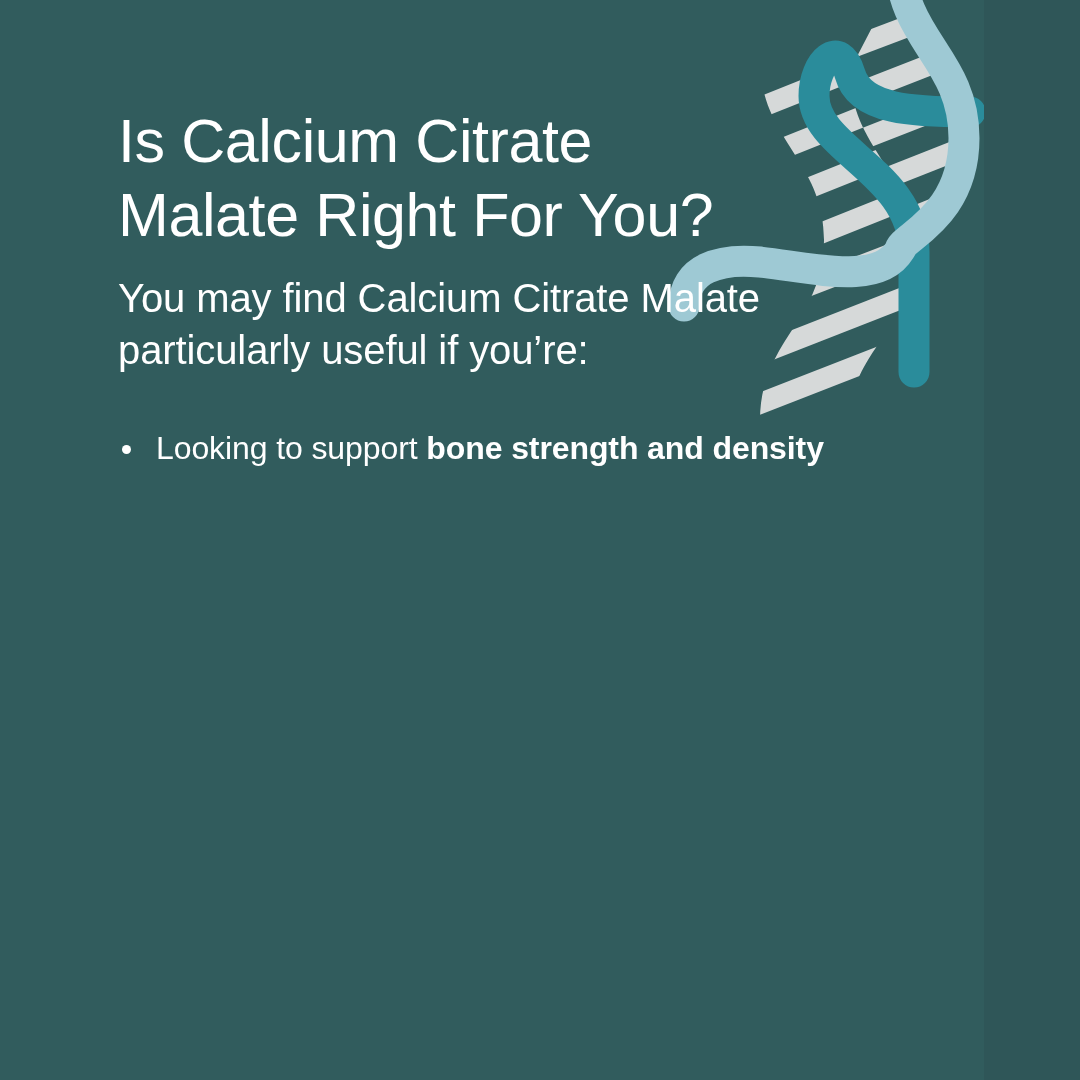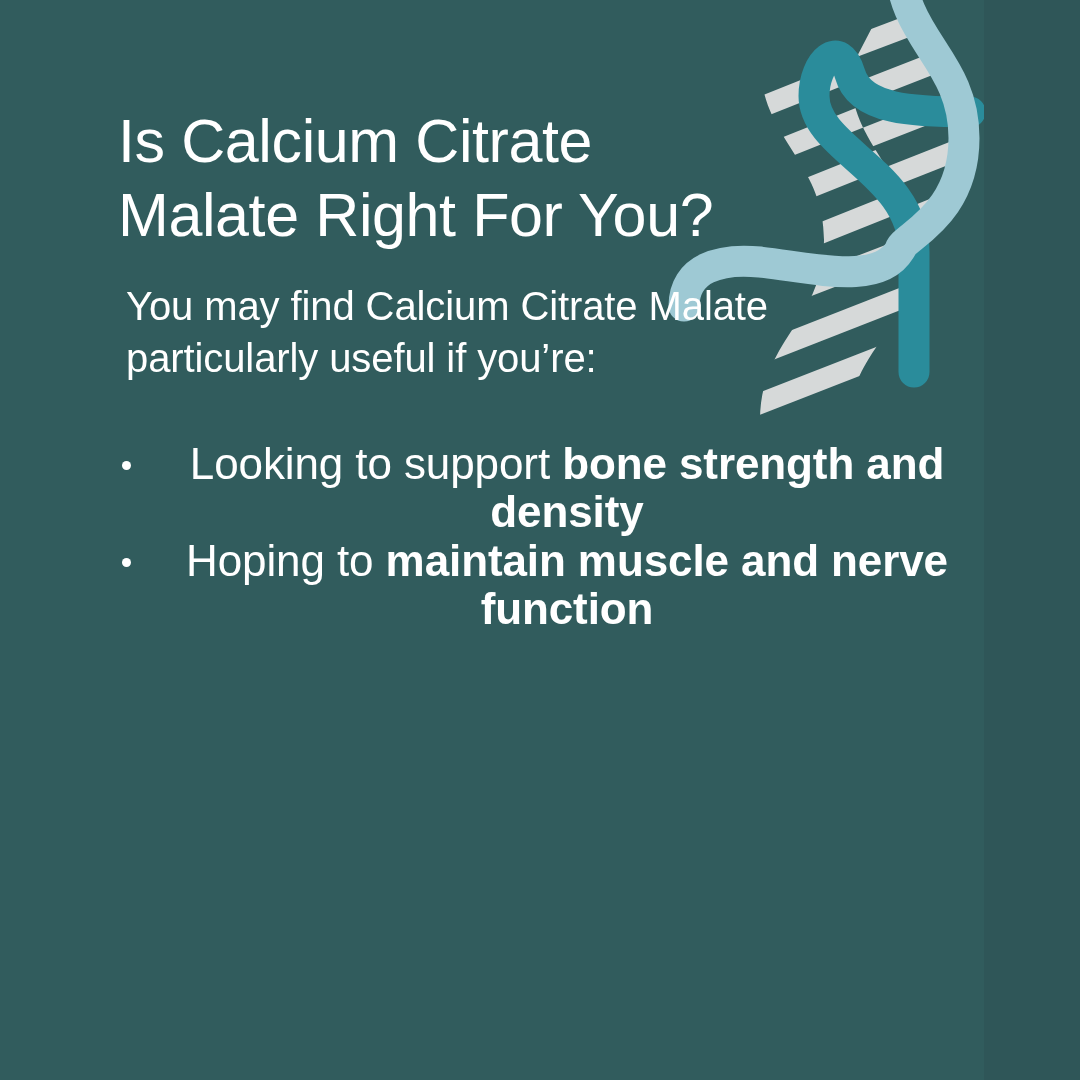--- a/index.html
+++ b/index.html
@@ -41,48 +41,47 @@
     padding-top: 104px;
     font-size: 61px;
     line-height: 74px;
     font-weight: 300;
     letter-spacing: -0.4px;
     color: #ffffff;
     max-width: 630px;
   }
 
   #subtitle {
-    margin: 8px;
+    margin: 0;
     padding-top: 20px;
     font-size: 40px;
     line-height: 52px;
     font-weight: 300;
     letter-spacing: -0.1px;
     color: #ffffff;
     max-width: 700px;
   }
 
   #benefits-list {
     list-style: none;
     margin: 0;
     padding: 0;
     padding-top: 48px;
   }
 
   #benefits-list li {
     position: relative;
     padding-left: 38px;
     margin-bottom: 1px;
-    font-size: 44px;
+    font-size: 32px;
     line-height: 48px;
     font-weight: 300;
     letter-spacing: -0.1px;
     color: #ffffff;
     max-width: 830px;
-    text-align: center;
   }
 
   #benefits-list li .bullet-dot {
     position: absolute;
     left: 4px;
     top: 21px;
     width: 9px;
     height: 9px;
     border-radius: 50%;
     background: #ffffff;
@@ -165,19 +164,16 @@
   <div id="content">
 
     <h1 id="page-title">Is Calcium Citrate Malate Right For You?</h1>
 
     <p id="subtitle">You may find Calcium Citrate Malate particularly useful if you’re:</p>
 
     <ul id="benefits-list">
       <li>
         <span class="bullet-dot"></span><span>Looking to support </span><b>bone strength and density</b><span></span>
       </li>
-      <li>
-        <span class="bullet-dot"></span><span>Hoping to </span><b>maintain muscle and nerve function</b><span></span>
-      </li>
     </ul>
 
   </div>
 </div>
 
 </body></html>

